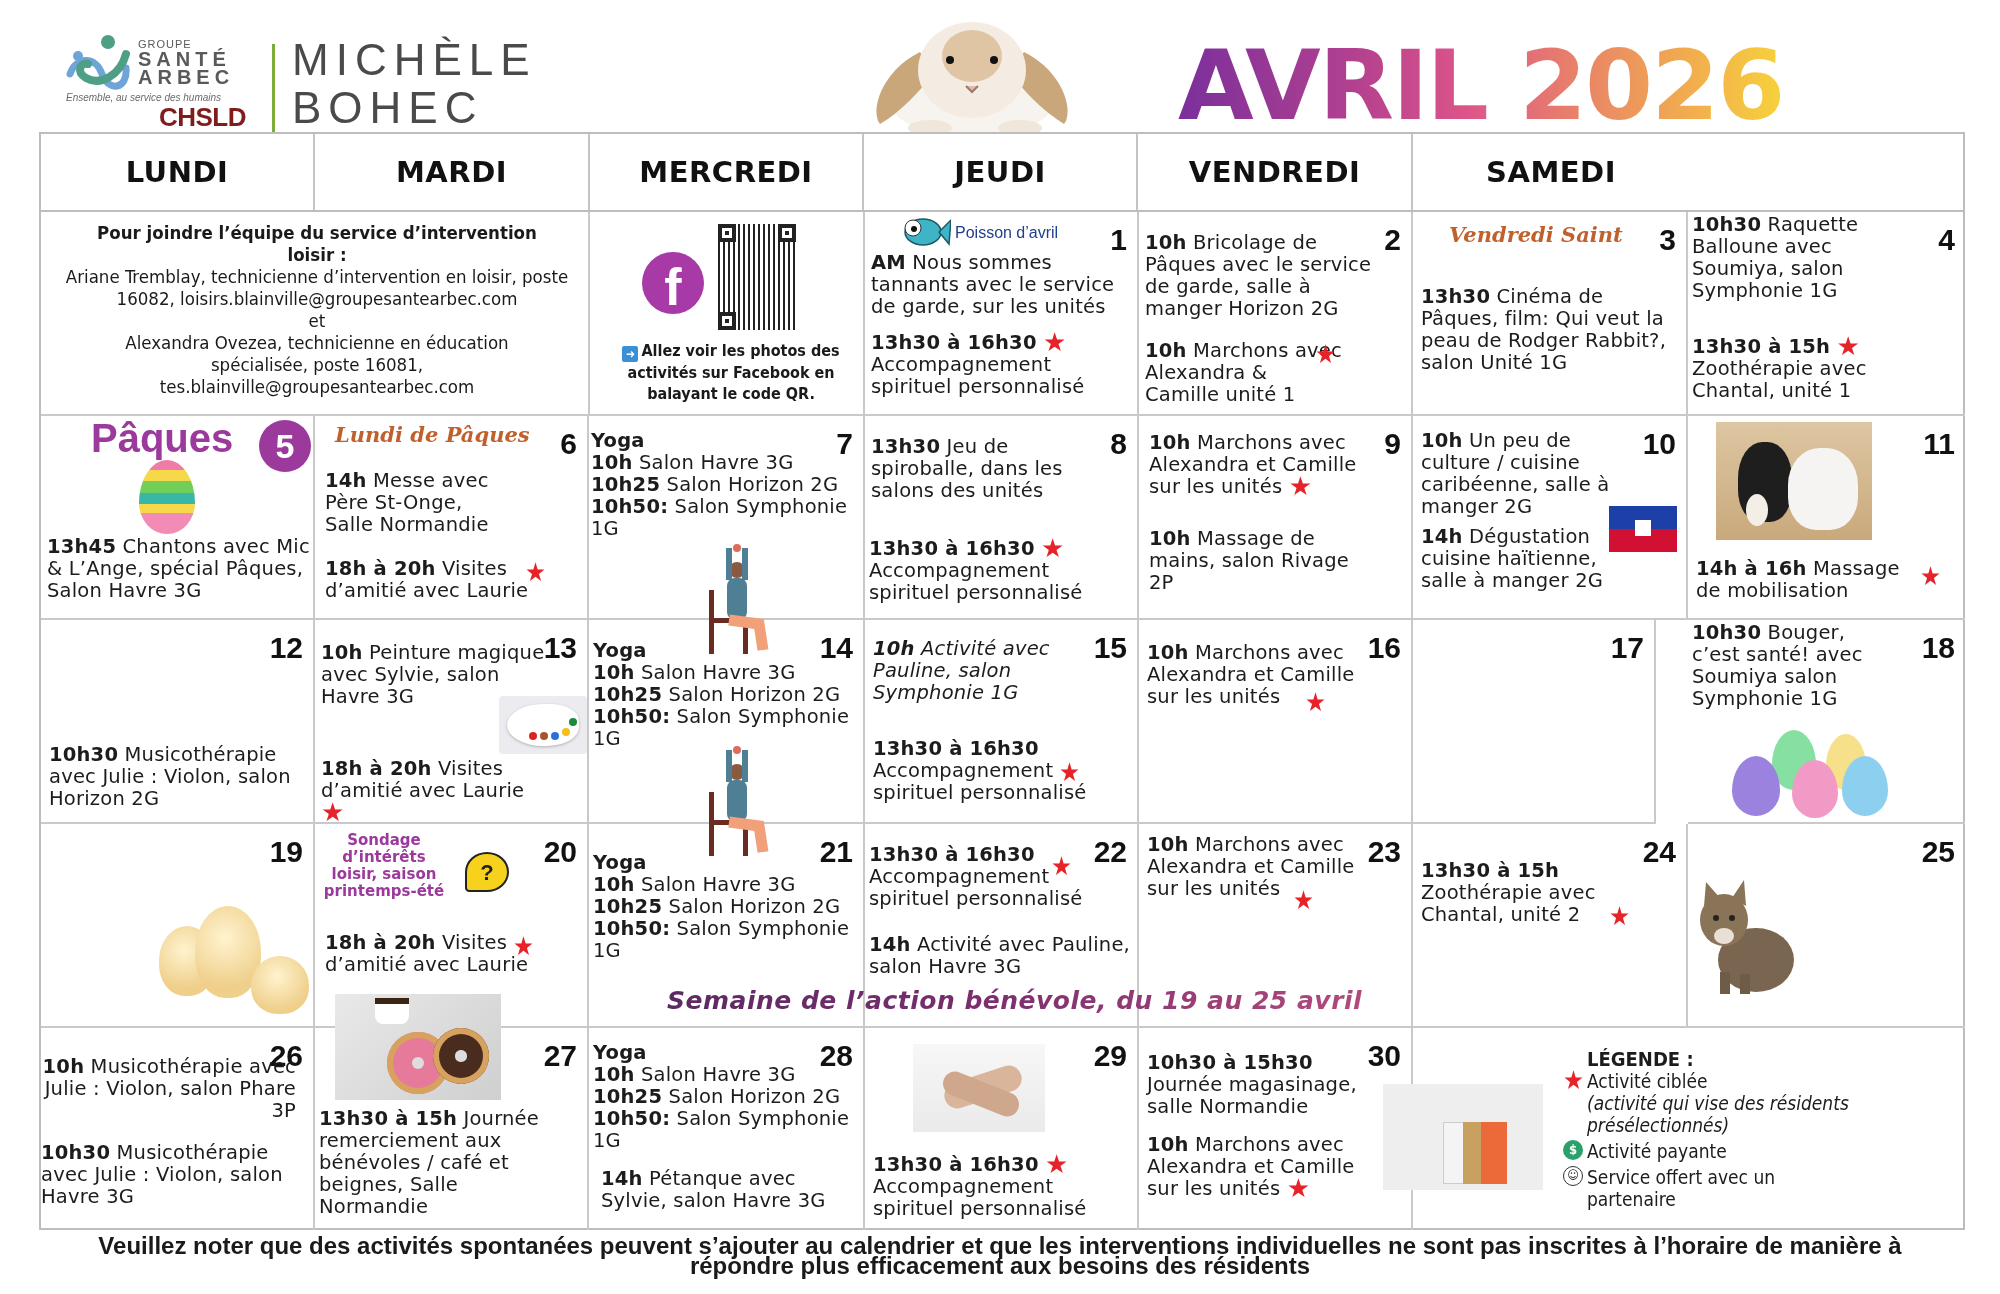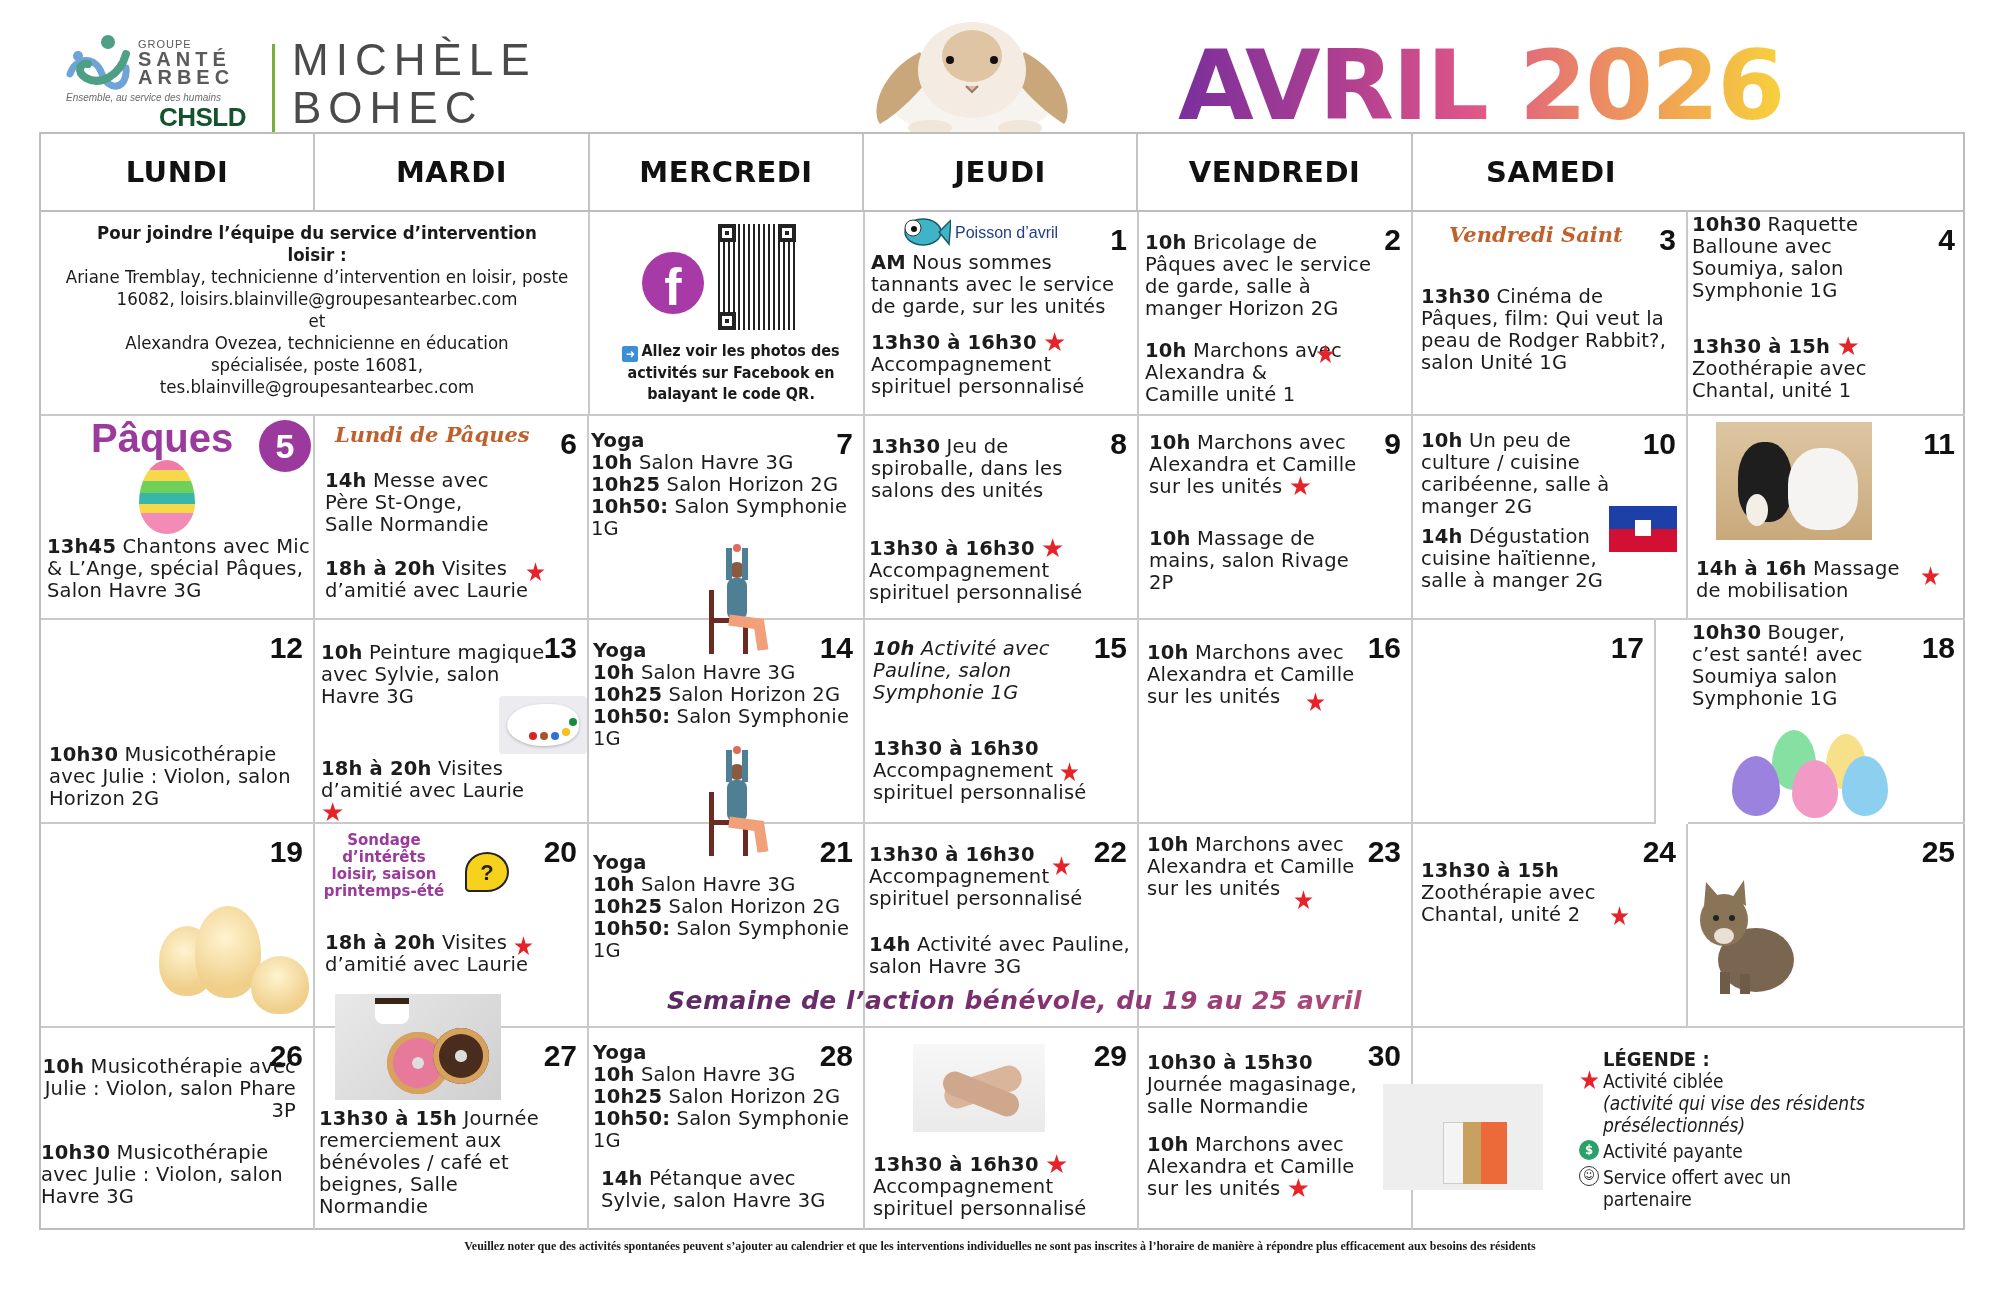--- a/index.html
+++ b/index.html
@@ -9,21 +9,21 @@
   .abs { position: absolute; }
 
   
   .logo { left: 66px; top: 30px; width: 180px; height: 102px; }
   .logo-mark { position: absolute; left: 0; top: 4px; width: 66px; height: 60px; }
   .logo-groupe { position: absolute; left: 72px; top: 8px; font-family: "Liberation Sans", sans-serif; font-size: 11px; color: #5a5a5a; letter-spacing: 1px; }
   .logo-sante, .logo-arbec { position: absolute; left: 72px; font-family: "Liberation Sans", sans-serif; font-weight: bold; font-size: 20px; color: #5a5a5a; letter-spacing: 5px; line-height: 18px; }
   .logo-sante { top: 20px; }
   .logo-arbec { top: 38px; }
   .logo-tagline { position: absolute; left: 0; top: 62px; font-family: "Liberation Sans", sans-serif; font-style: italic; font-size: 10px; color: #6a6a6a; white-space: nowrap; }
-  .logo-chsld { position: absolute; right: 0; top: 72px; font-family: "Liberation Sans", sans-serif; font-weight: bold; font-size: 26px; color: #14532d; letter-spacing: -0.5px; }
+  .logo-chsld { position: absolute; right: 0; top: 72px; font-family: "Liberation Sans", sans-serif; font-weight: bold; font-size: 26px; color: #7f1d1d; letter-spacing: -0.5px; }
   .logo-divider { left: 272px; top: 44px; width: 3px; height: 88px; background: #7cac3a; }
   .facility-name { left: 292px; top: 36px; font-family: "Liberation Sans", sans-serif; font-size: 44px; color: #4a4a4a; letter-spacing: 7px; line-height: 48px; font-weight: normal; }
 
   .bunny { left: 860px; top: 12px; width: 225px; height: 122px; }
 
   .month-title { left: 1178px; top: 36px; height: 100px; font-family: "DejaVu Sans", sans-serif; font-weight: bold; font-size: 96px; line-height: 100px; letter-spacing: -2px;
     background: linear-gradient(90deg, #7a2f9c 0%, #b5418f 30%, #dd5589 48%, #e8806a 65%, #f2ae4e 85%, #f7d23b 100%);
     -webkit-background-clip: text; background-clip: text; color: transparent; white-space: nowrap; transform: scaleX(1.02); transform-origin: left; }
 
   
@@ -96,21 +96,21 @@
   .img-bags { width: 160px; height: 106px; background: #eeeeee; }
   .bag { position: absolute; bottom: 6px; width: 26px; height: 62px; }
 
   .legend { position: absolute; font-family: "DejaVu Sans Condensed", "DejaVu Sans", sans-serif; font-size: 19px; line-height: 22px; color: #1c1c1c; }
   .legend .ltitle { font-weight: bold; font-size: 20px; }
   .legend .row { position: relative; padding-left: 24px; }
   .legend .lic { position: absolute; left: 0; top: 0; }
   .dollar { display: inline-block; width: 20px; height: 20px; border-radius: 50%; background: #2aa06a; color: #fff; font-size: 13px; line-height: 20px; text-align: center; font-weight: bold; }
   .partner { display: inline-block; width: 20px; height: 20px; border-radius: 50%; border: 1.5px solid #333; font-size: 12px; line-height: 17px; text-align: center; }
 
-  .footer { left: 90px; top: 1236px; width: 1820px; text-align: center; font-family: Liberation Serif, serif; font-weight: bold; font-size: 12px; line-height: 20px; color: #1a1a1a; }
+  .footer { left: 90px; top: 1236px; width: 1820px; text-align: center; font-family: Liberation Sans, sans-serif; font-weight: bold; font-size: 24px; line-height: 20px; color: #1a1a1a; }
 </style>
 </head>
 <body>
 
 <div class="abs logo">
   <svg class="logo-mark" viewBox="0 0 66 60">
     <circle cx="42" cy="8" r="7" fill="#4f9e86"></circle>
     <circle cx="12" cy="22" r="5" fill="#6fa4d8"></circle>
     <path d="M4 40 C10 22, 30 22, 36 40 C42 58, 62 56, 60 34" stroke="#6fa4d8" stroke-width="7" fill="none" stroke-linecap="round"></path>
     <path d="M60 20 C54 42, 34 52, 20 44 C10 38, 14 28, 22 30" stroke="#4f9e86" stroke-width="8" fill="none" stroke-linecap="round"></path>
@@ -475,21 +475,21 @@
     <div class="ev" style="left:8px;top:106px;width:225px;">
       <span class="time">10h</span><span> Marchons avec Alexandra et Camille sur les unités</span> <span class="star">★</span>
     </div>
   </div>
   <div class="cell lastrow lastcol" style="left:1372px;top:894px;width:552px;height:202px;">
     <div class="pic img-bags" style="left:-30px;top:56px;">
       <div class="bag" style="left:60px;background:#f4f4f4;border:1px solid #ccc;"></div>
       <div class="bag" style="left:80px;background:#c8a060;"></div>
       <div class="bag" style="left:98px;background:#ec6a3a;"></div>
     </div>
-    <div class="legend" style="left:150px;top:20px;width:290px;margin-left:16px;">
+    <div class="legend" style="left:150px;top:20px;width:290px;">
       <div class="ltitle" style="padding-left:24px;">LÉGENDE :</div>
       <div class="row">
         <span class="lic star">★</span>
         <span>Activité ciblée</span>
       </div>
       <div class="row" style="font-style:italic;">(activité qui vise des résidents présélectionnés)</div>
       <div class="row" style="margin-top:4px;">
         <span class="lic dollar">$</span>
         <span>Activité payante</span>
       </div>

